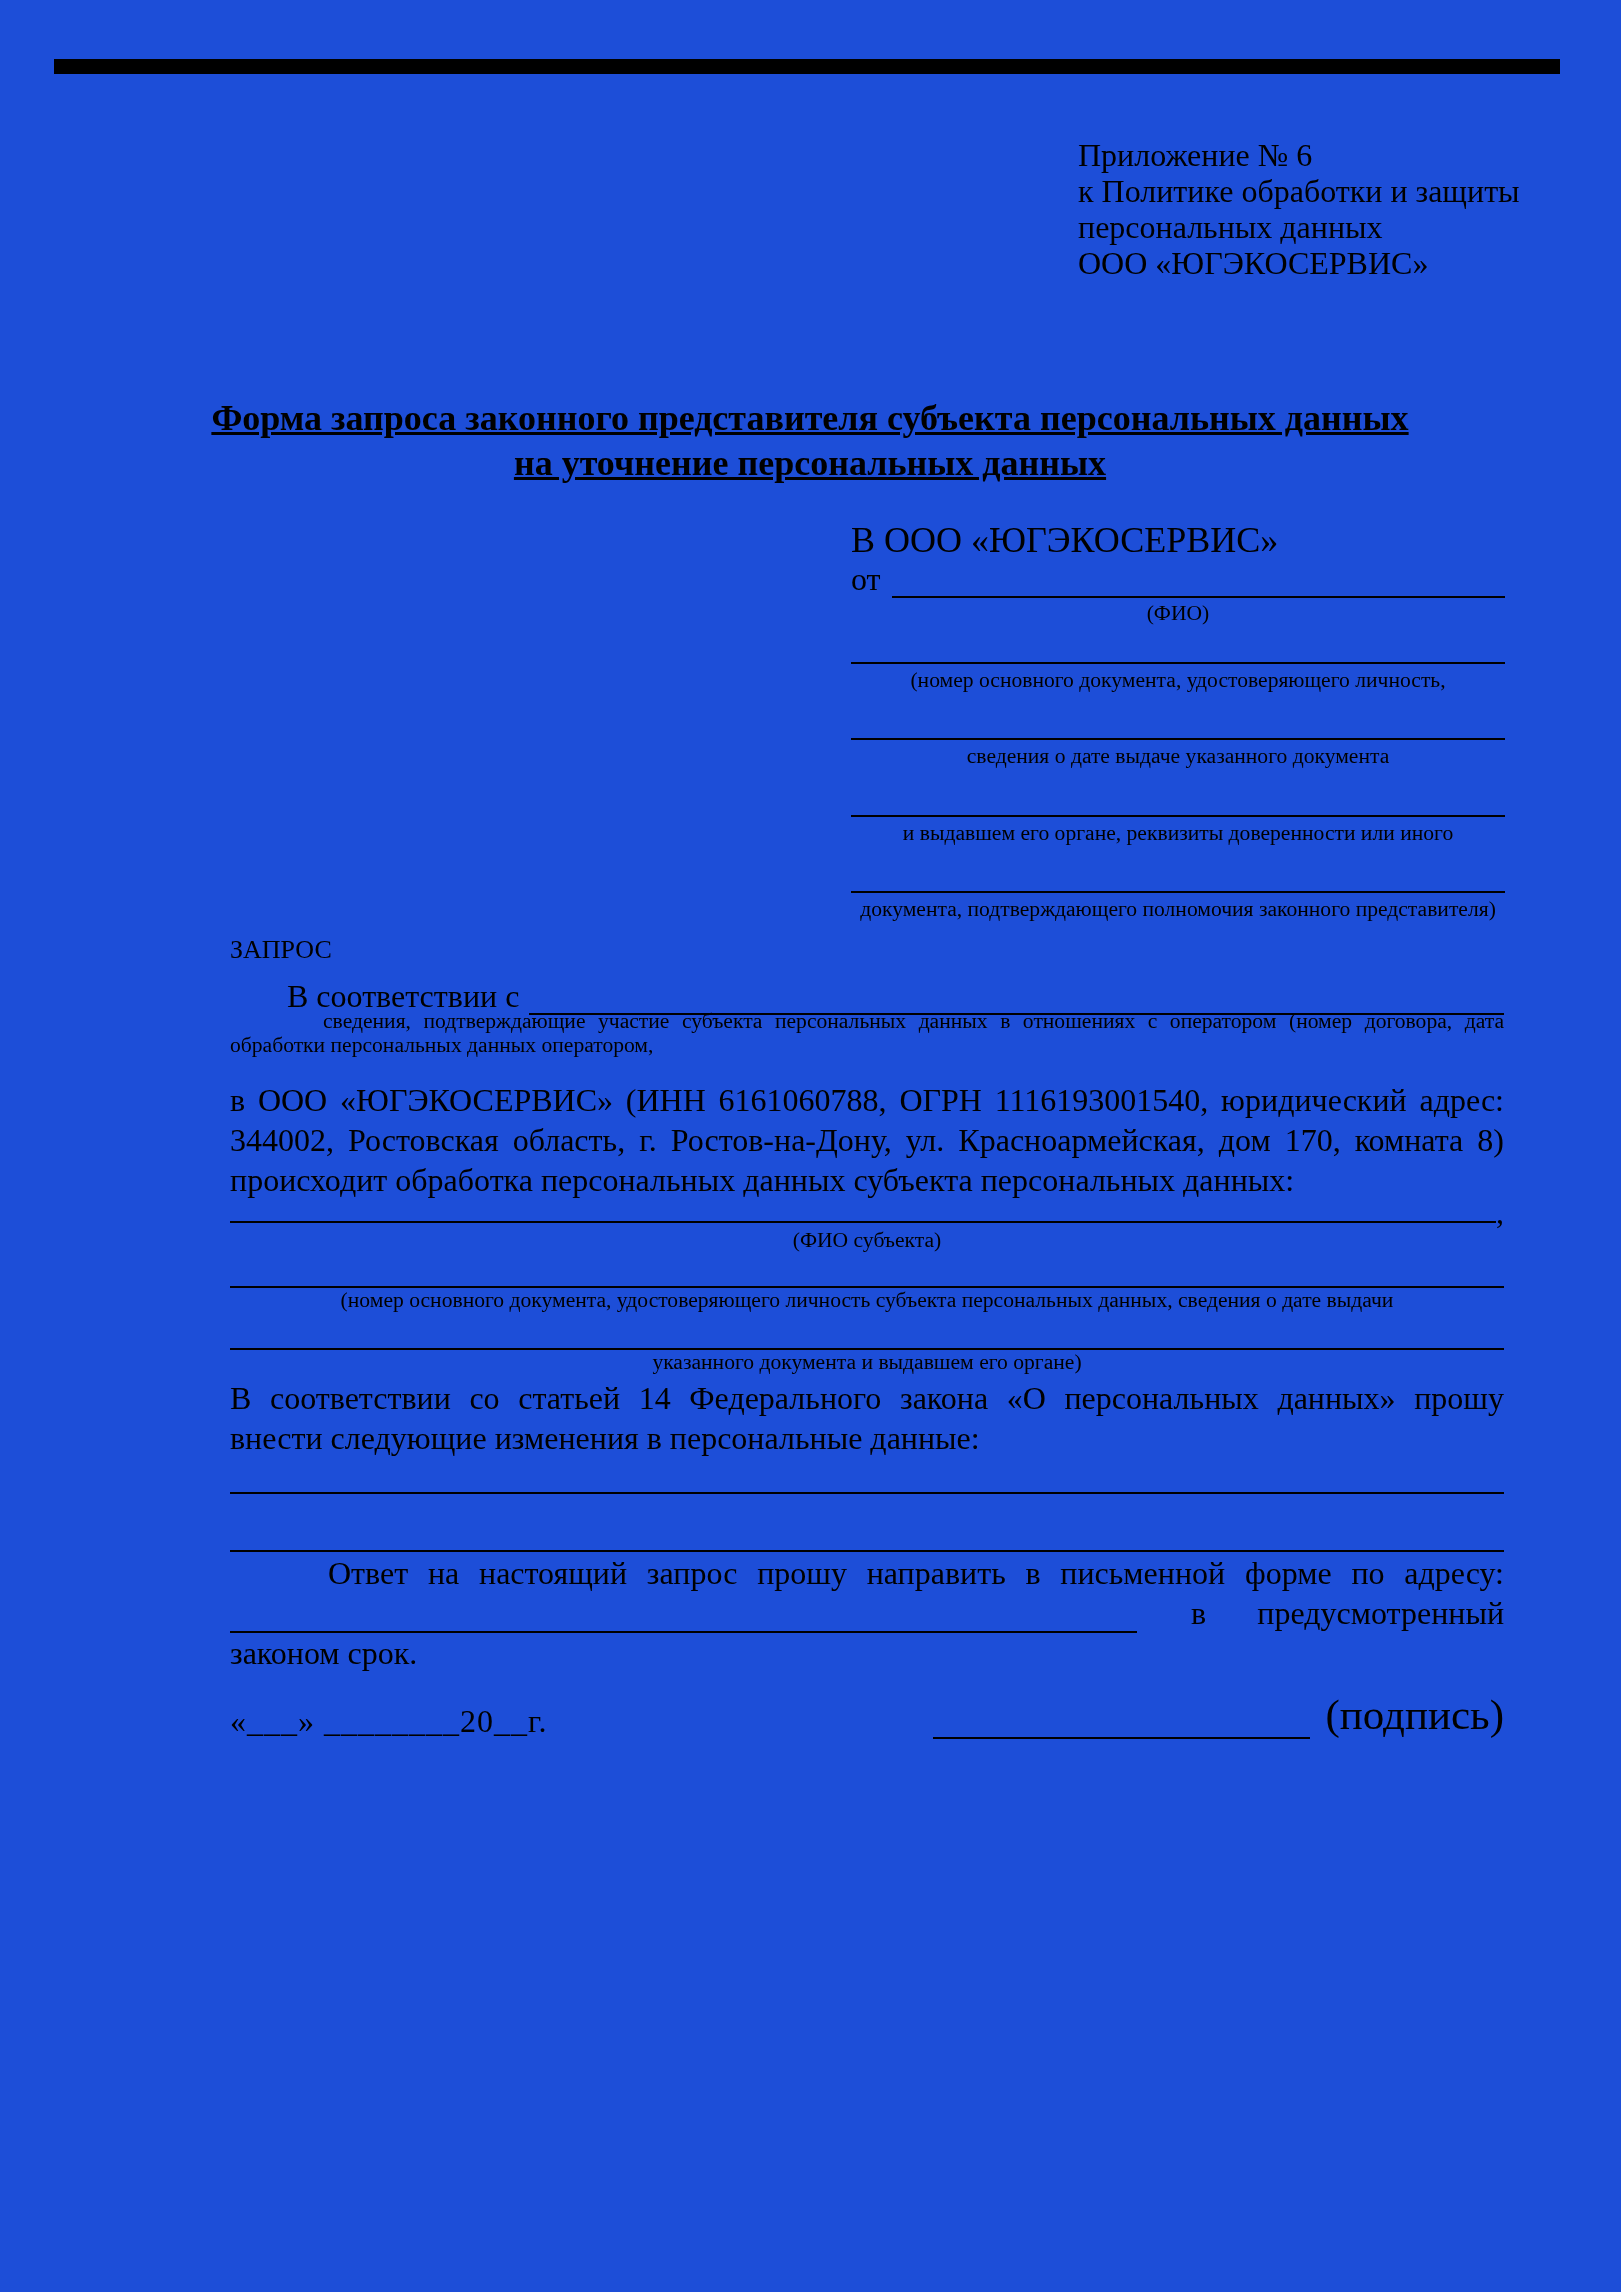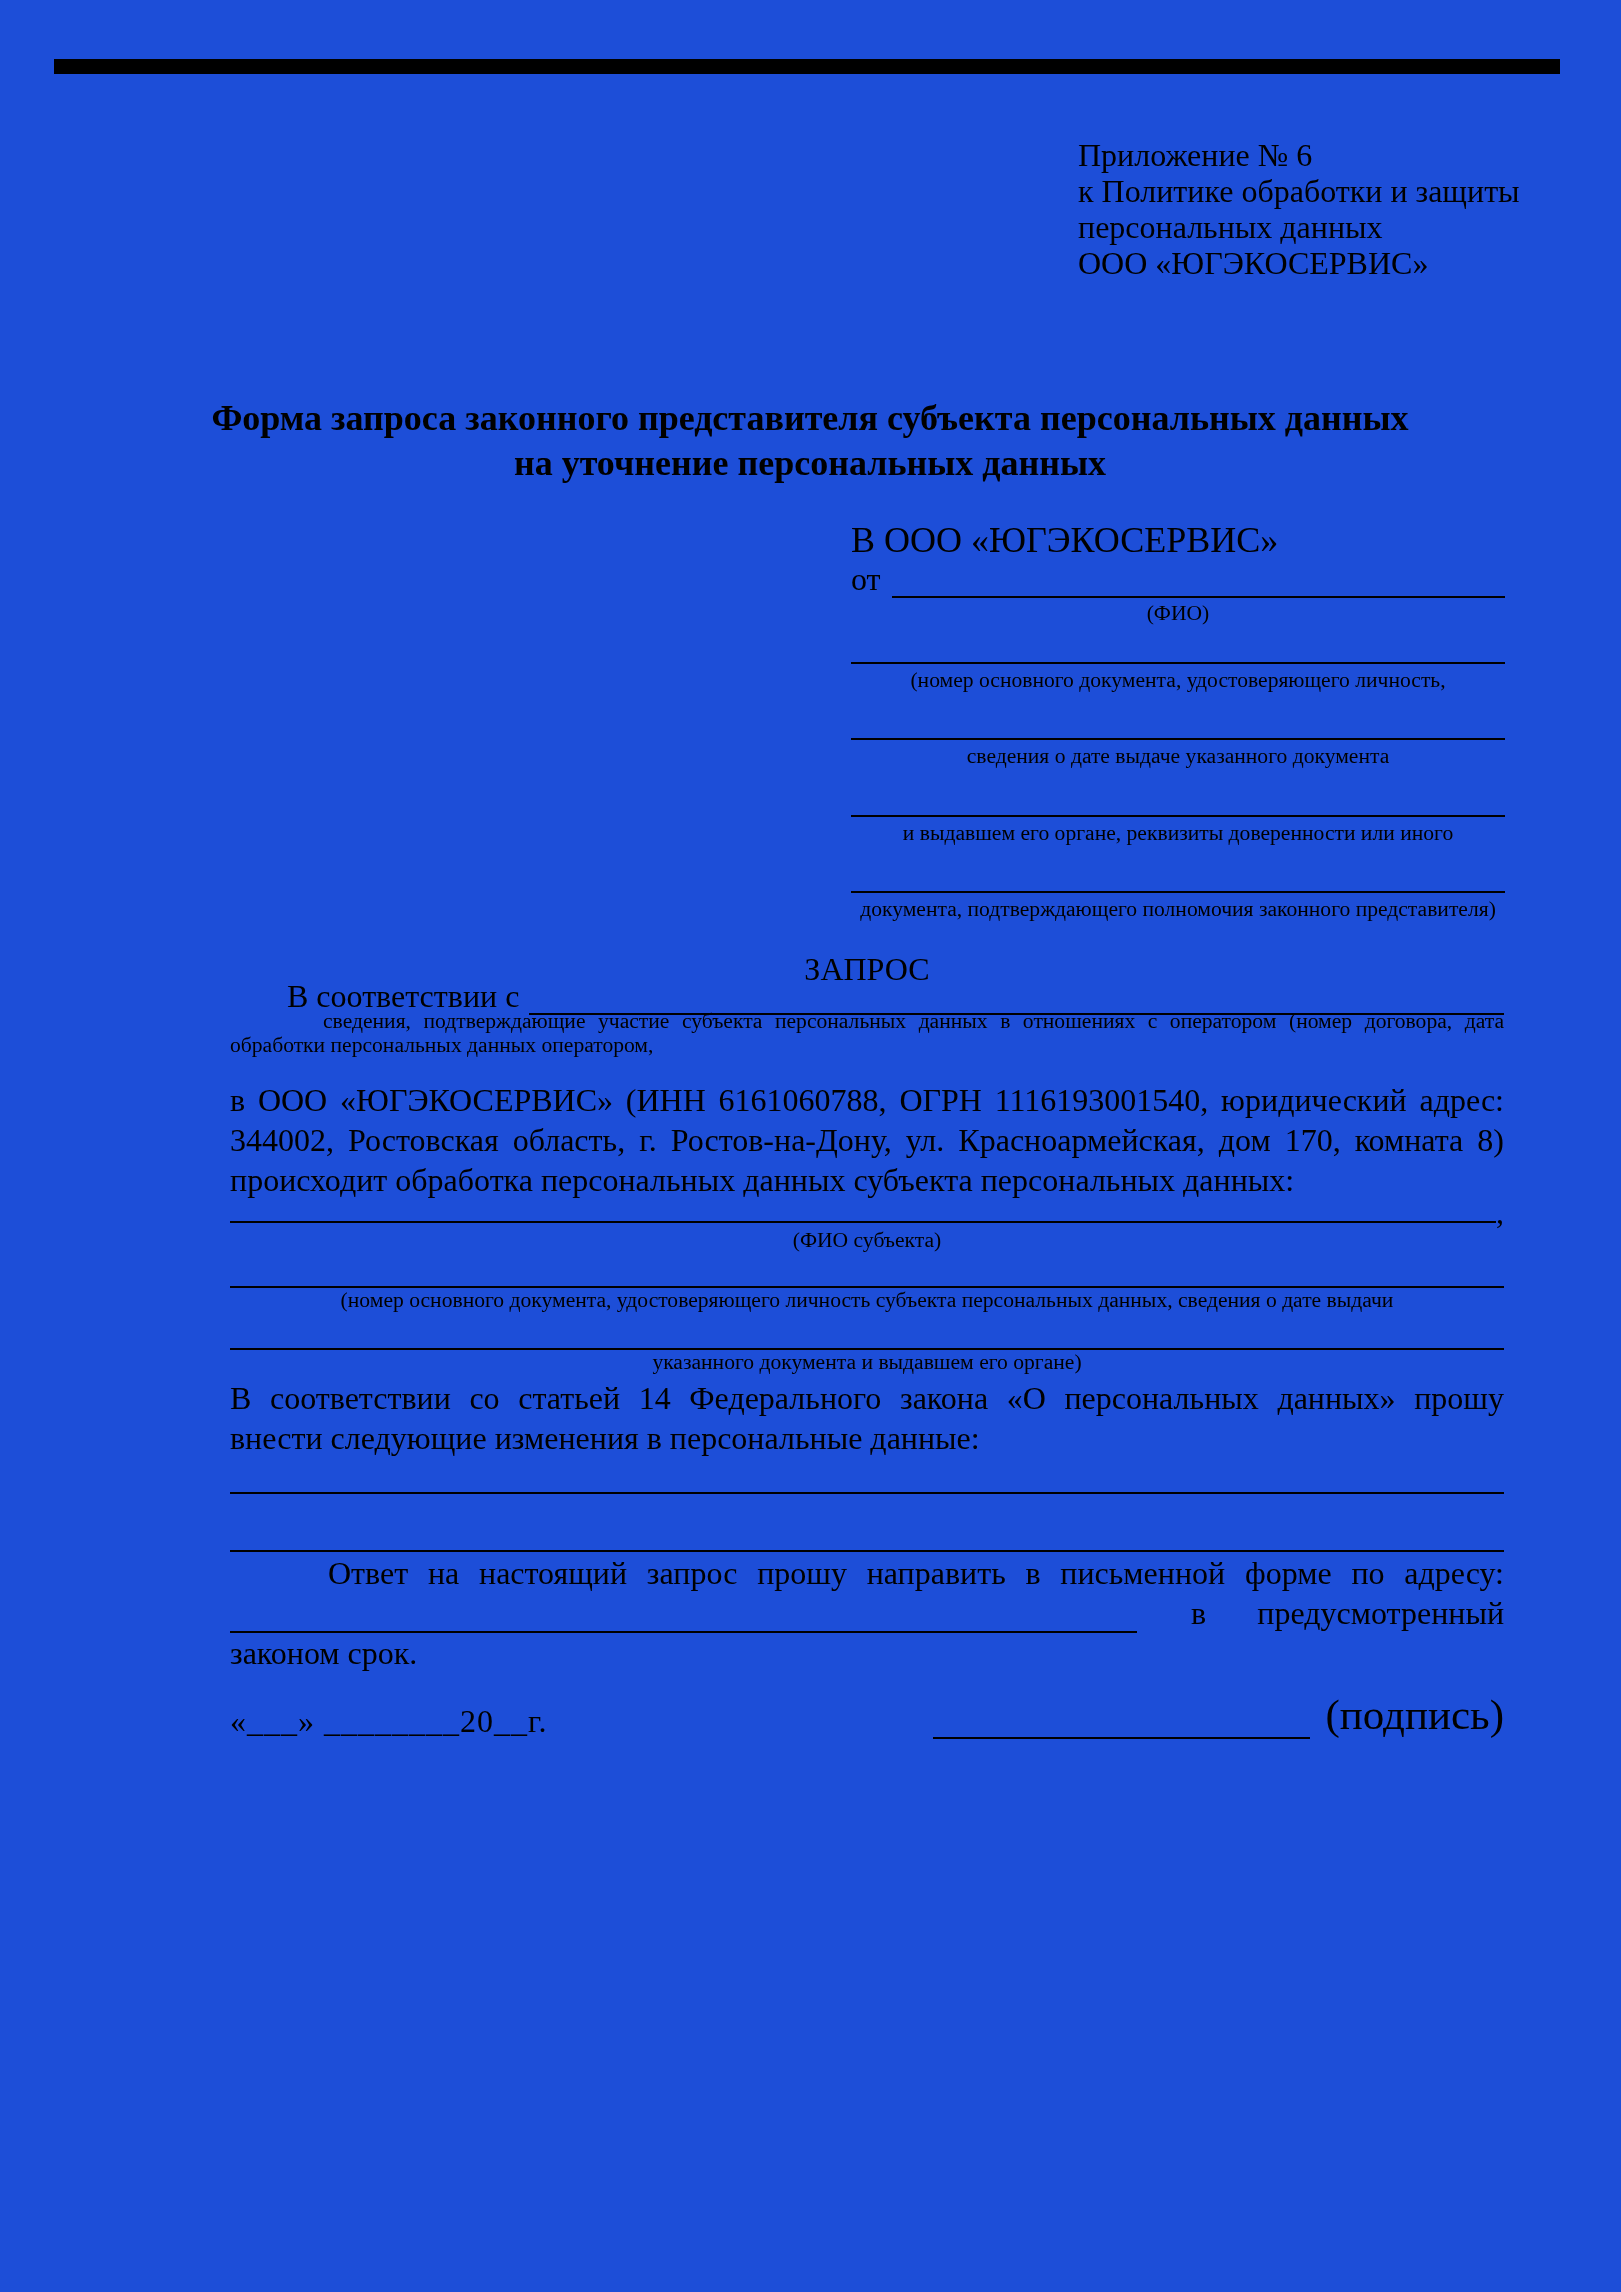--- a/index.html
+++ b/index.html
@@ -7,30 +7,30 @@
     position:relative;
     width:1621px;height:2293px;
     background:#1d4ed8;
     font-family:"Liberation Serif","DejaVu Serif",serif;
     color:#000;
     overflow:hidden;
   }
   .abs{position:absolute;}
   .topbar{left:54px;top:59px;width:1506px;height:14.7px;background:#000;}
   .hdr{left:1078px;top:137px;font-size:32px;line-height:36px;white-space:nowrap;}
-  .title{left:173px;top:396px;width:1274px;text-align:center;font-weight:bold;font-size:36px;line-height:45px;}
+  .title{left:173px;top:396px;width:1274px;text-align:center;font-weight:bold;font-size:36px;line-height:45px;text-decoration:underline;}
   .to-line{left:851px;top:519px;font-size:36px;white-space:nowrap;}
   .row{display:flex;align-items:flex-end;}
   .from-row{left:851px;top:559px;width:654px;height:39px;font-size:32px;justify-content:flex-end;}
   .from-row .ul{flex:1;border-bottom:2.9px solid #000;margin-left:11.8px;}
   .cap{font-size:21.6px;line-height:23.5px;text-align:center;}
   .fio-cap{left:851px;top:602px;width:654px;}
   .blankgrp{left:851px;width:654px;border-top:2.9px solid #000;padding-top:4.9px;}
   .g1{top:662px;}.g2{top:738px;}.g3{top:815px;}.g4{top:891px;}
-  .zapros{left:230px;top:935px;width:1274px;text-align:center;font-size:32px;margin-top:16px;}
+  .zapros{left:230px;top:935px;width:1274px;font-size:26px;}
   .opening{left:230px;top:976px;width:1274px;height:39px;font-size:32px;align-items:flex-end;}
   .opening .lead{margin-left:57px;white-space:nowrap;}
   .opening .ul{flex:1;border-bottom:2.9px solid #000;margin-left:9.8px;}
   .expl{left:230px;top:1010px;width:1274px;font-size:21.6px;line-height:23.5px;}
   .para{left:230px;top:1080px;width:1274px;font-size:32px;line-height:40px;}
   .jline{text-align:justify;text-align-last:justify;white-space:nowrap;overflow:hidden;}
   .ind95{text-indent:93px;}
   .ind100{text-indent:98px;}
   .fio-row{left:230px;top:1186px;width:1274px;height:37px;font-size:32px;}
   .fio-row .ul{flex:1;border-bottom:2.9px solid #000;}

